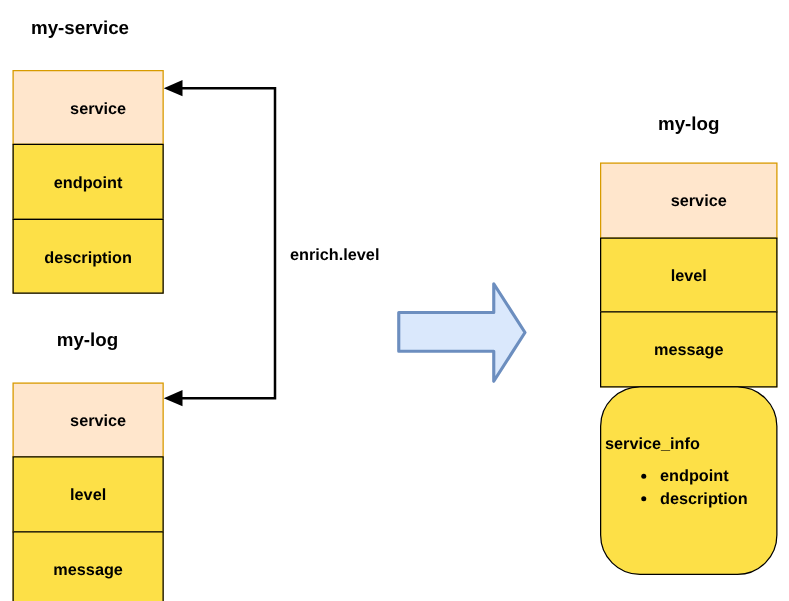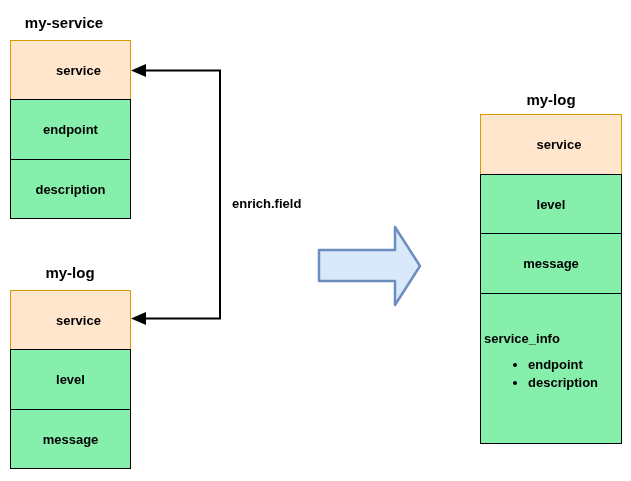--- a/index.html
+++ b/index.html
@@ -19,40 +19,41 @@
     font-family:"Liberation Sans","DejaVu Sans",sans-serif;
     color:var(--text);
     overflow:hidden;
   }
   .tbl{position:absolute;display:flex;flex-direction:column;}
   .cell{
     box-sizing:border-box;
     width:100%;
     margin-top:-1px;
     border:1px solid var(--cell-border);
-    background:#86efac;
+    background:#fde047;
     display:flex;align-items:center;justify-content:center;
     font-weight:700;font-size:13px;
   }
   .cell.hdr{
-    margin-top:0;
+    margin-top:16px;
     border:1px solid var(--header-border);
     background:var(--header-fill);
     padding-left:16px;
   }
   .tbl-title{
     position:absolute;
     font-weight:700;font-size:15px;
     text-align:center;
   }
   .info-cell{
     display:block;
     padding:37px 4px 16px 3px;
     justify-content:flex-start;
     align-items:flex-start;
+    border-radius:32px;
   }
   .info-label{font-weight:700;font-size:13px;}
   .info-list{
     margin:10px 0 0 0;
     padding:0 0 0 44px;
     list-style:disc outside;
     font-weight:700;font-size:13px;
     line-height:18px;
   }
   .svg-layer{position:absolute;left:0;top:0;pointer-events:none;}
@@ -75,21 +76,21 @@
 
 <div class="canvas">
 
   <svg class="svg-layer" width="631" height="481" viewBox="0 0 631 481">
     <path class="connector-path" d="M 144 70.5 L 220 70.5 L 220 318.5 L 144 318.5"></path>
     <polygon class="connector-head" points="131,70.5 146,64 146,77"></polygon>
     <polygon class="connector-head" points="131,318.5 146,312 146,325"></polygon>
     <polygon class="block-arrow" points="319,250 395,250 395,227 420,266 395,305 395,281 319,281"></polygon>
   </svg>
 
-  <div class="connector-label" style="left:232px;top:196px;">enrich.field</div>
+  <div class="connector-label" style="left:232px;top:196px;">enrich.level</div>
 
   <div class="tbl-title" style="left:4px;top:14px;width:120px;">my-service</div>
   <div class="tbl" style="left:10px;top:40px;width:121px;">
     <div class="cell hdr" style="height:60px;">service</div>
     <div class="cell" style="height:61px;">endpoint</div>
     <div class="cell" style="height:60px;">description</div>
   </div>
 
   <div class="tbl-title" style="left:10px;top:264px;width:120px;">my-log</div>
   <div class="tbl" style="left:10px;top:290px;width:121px;">

